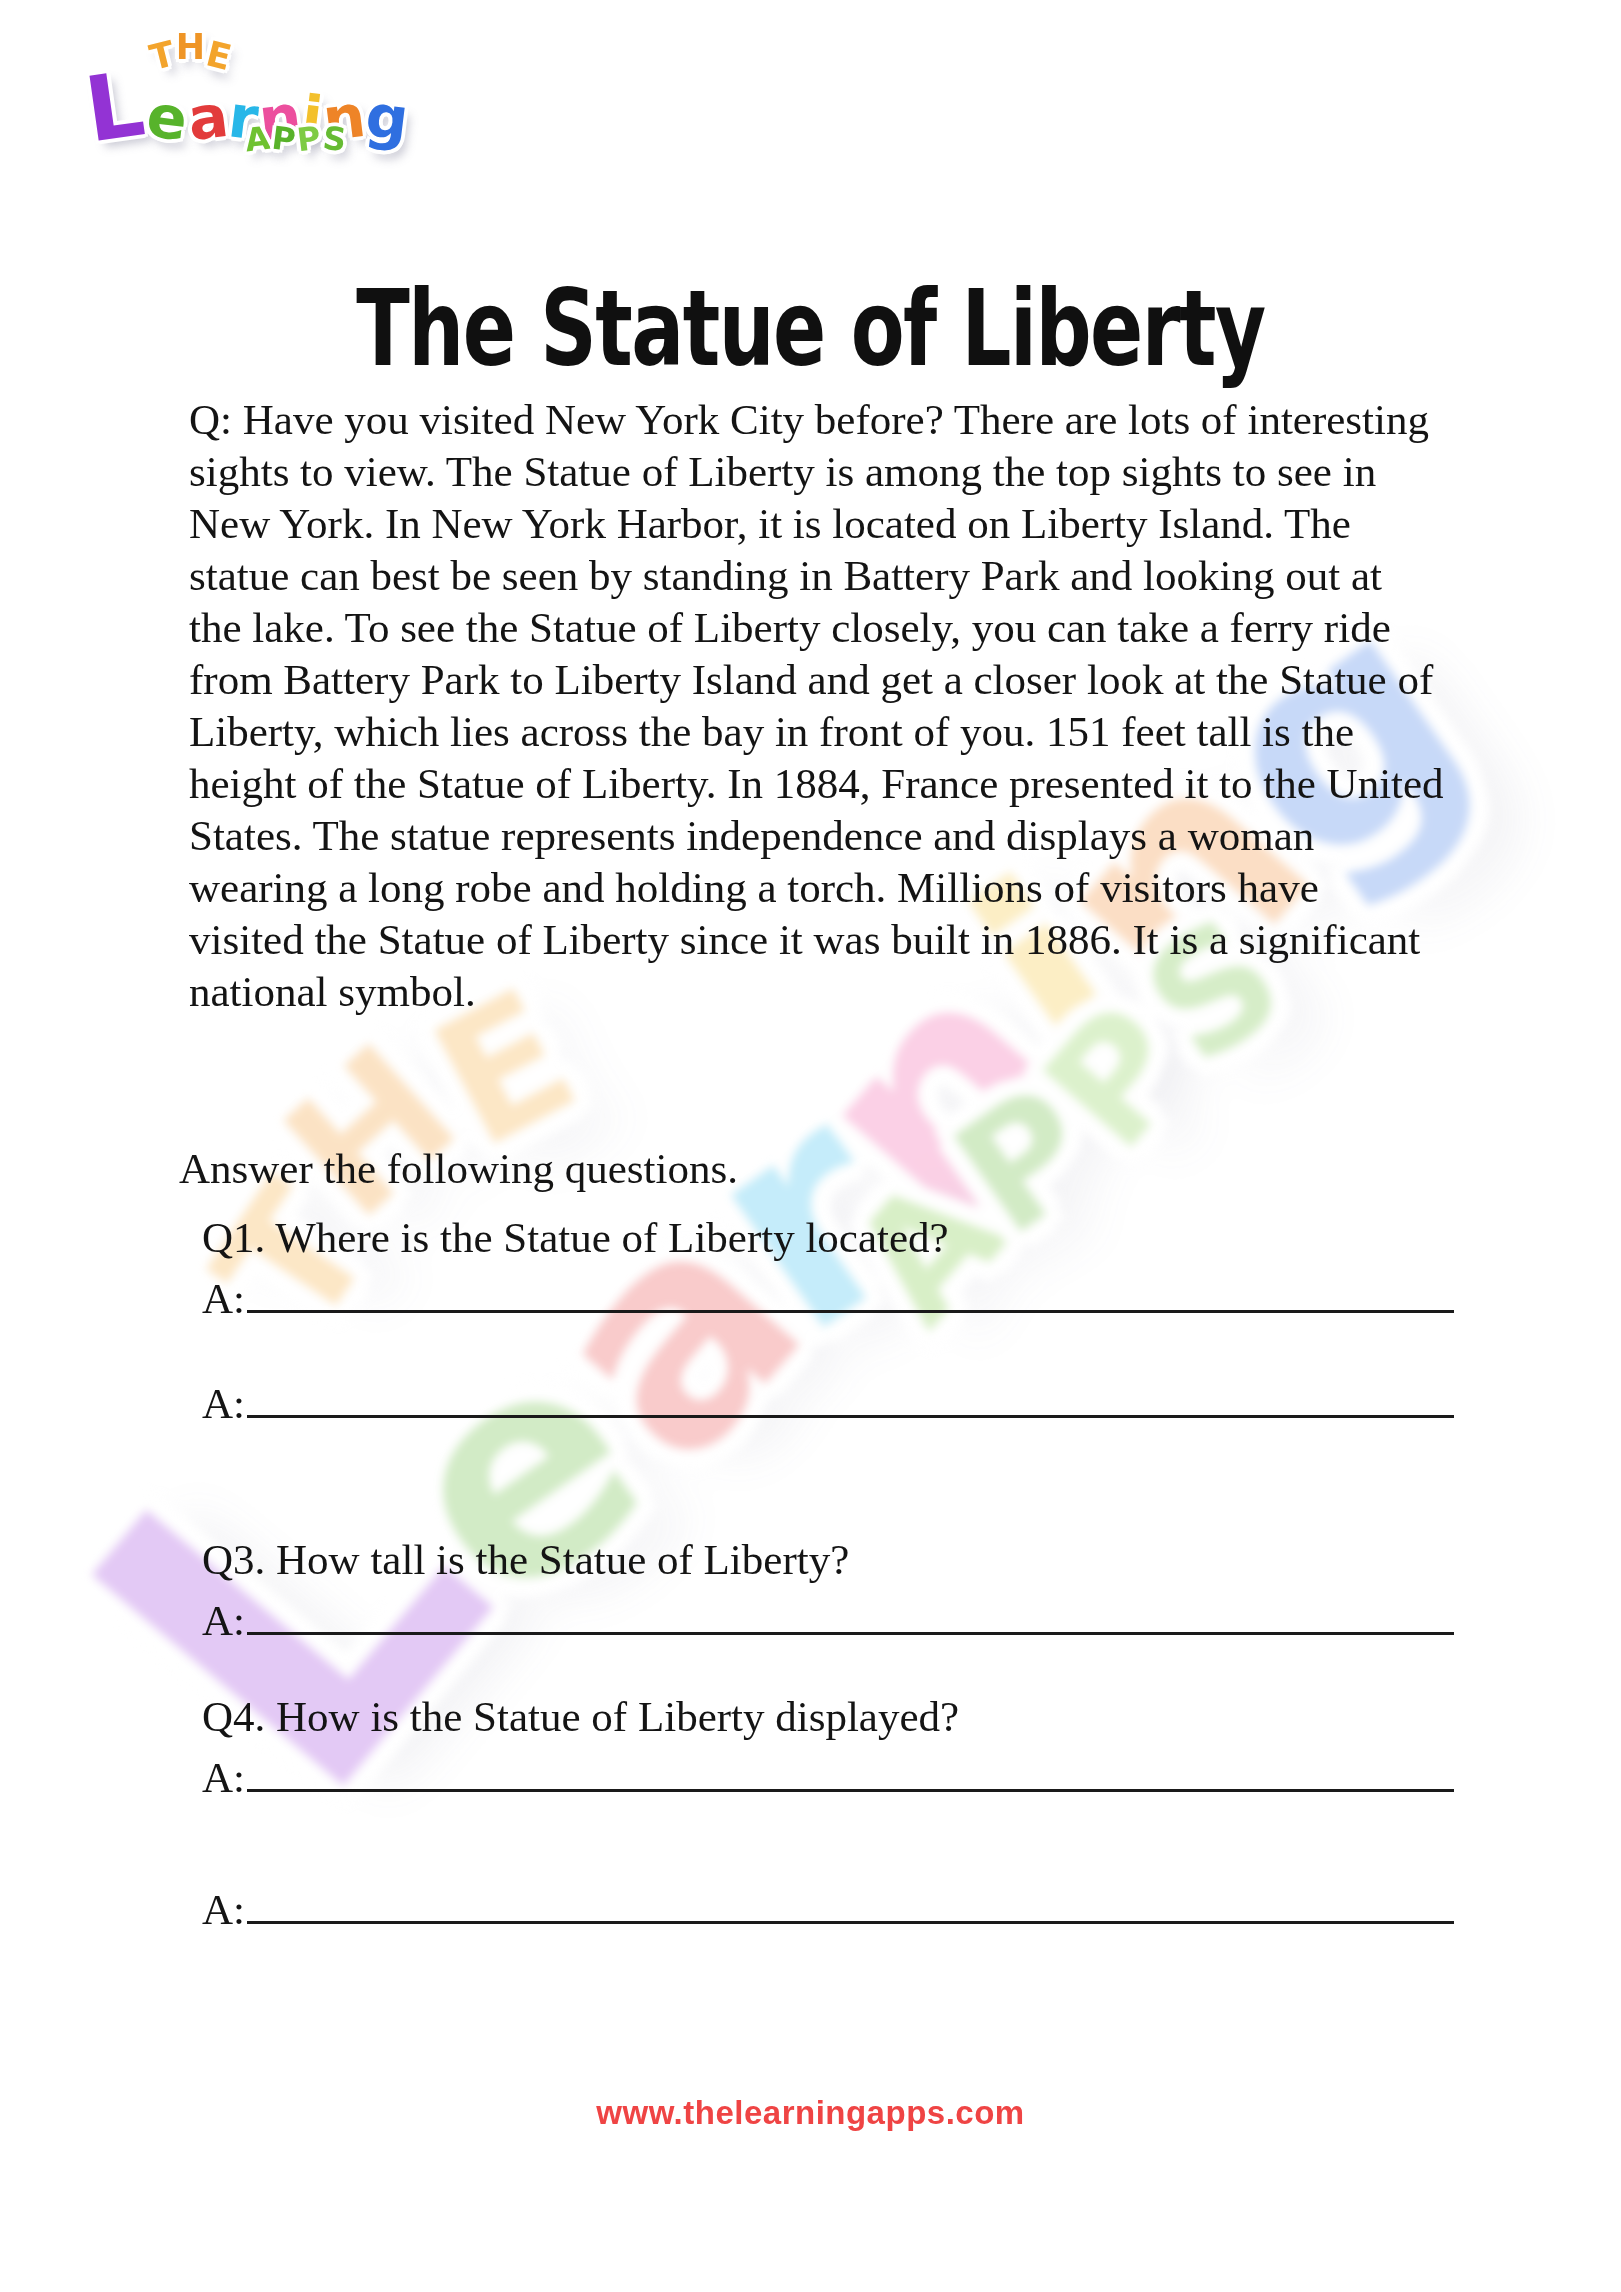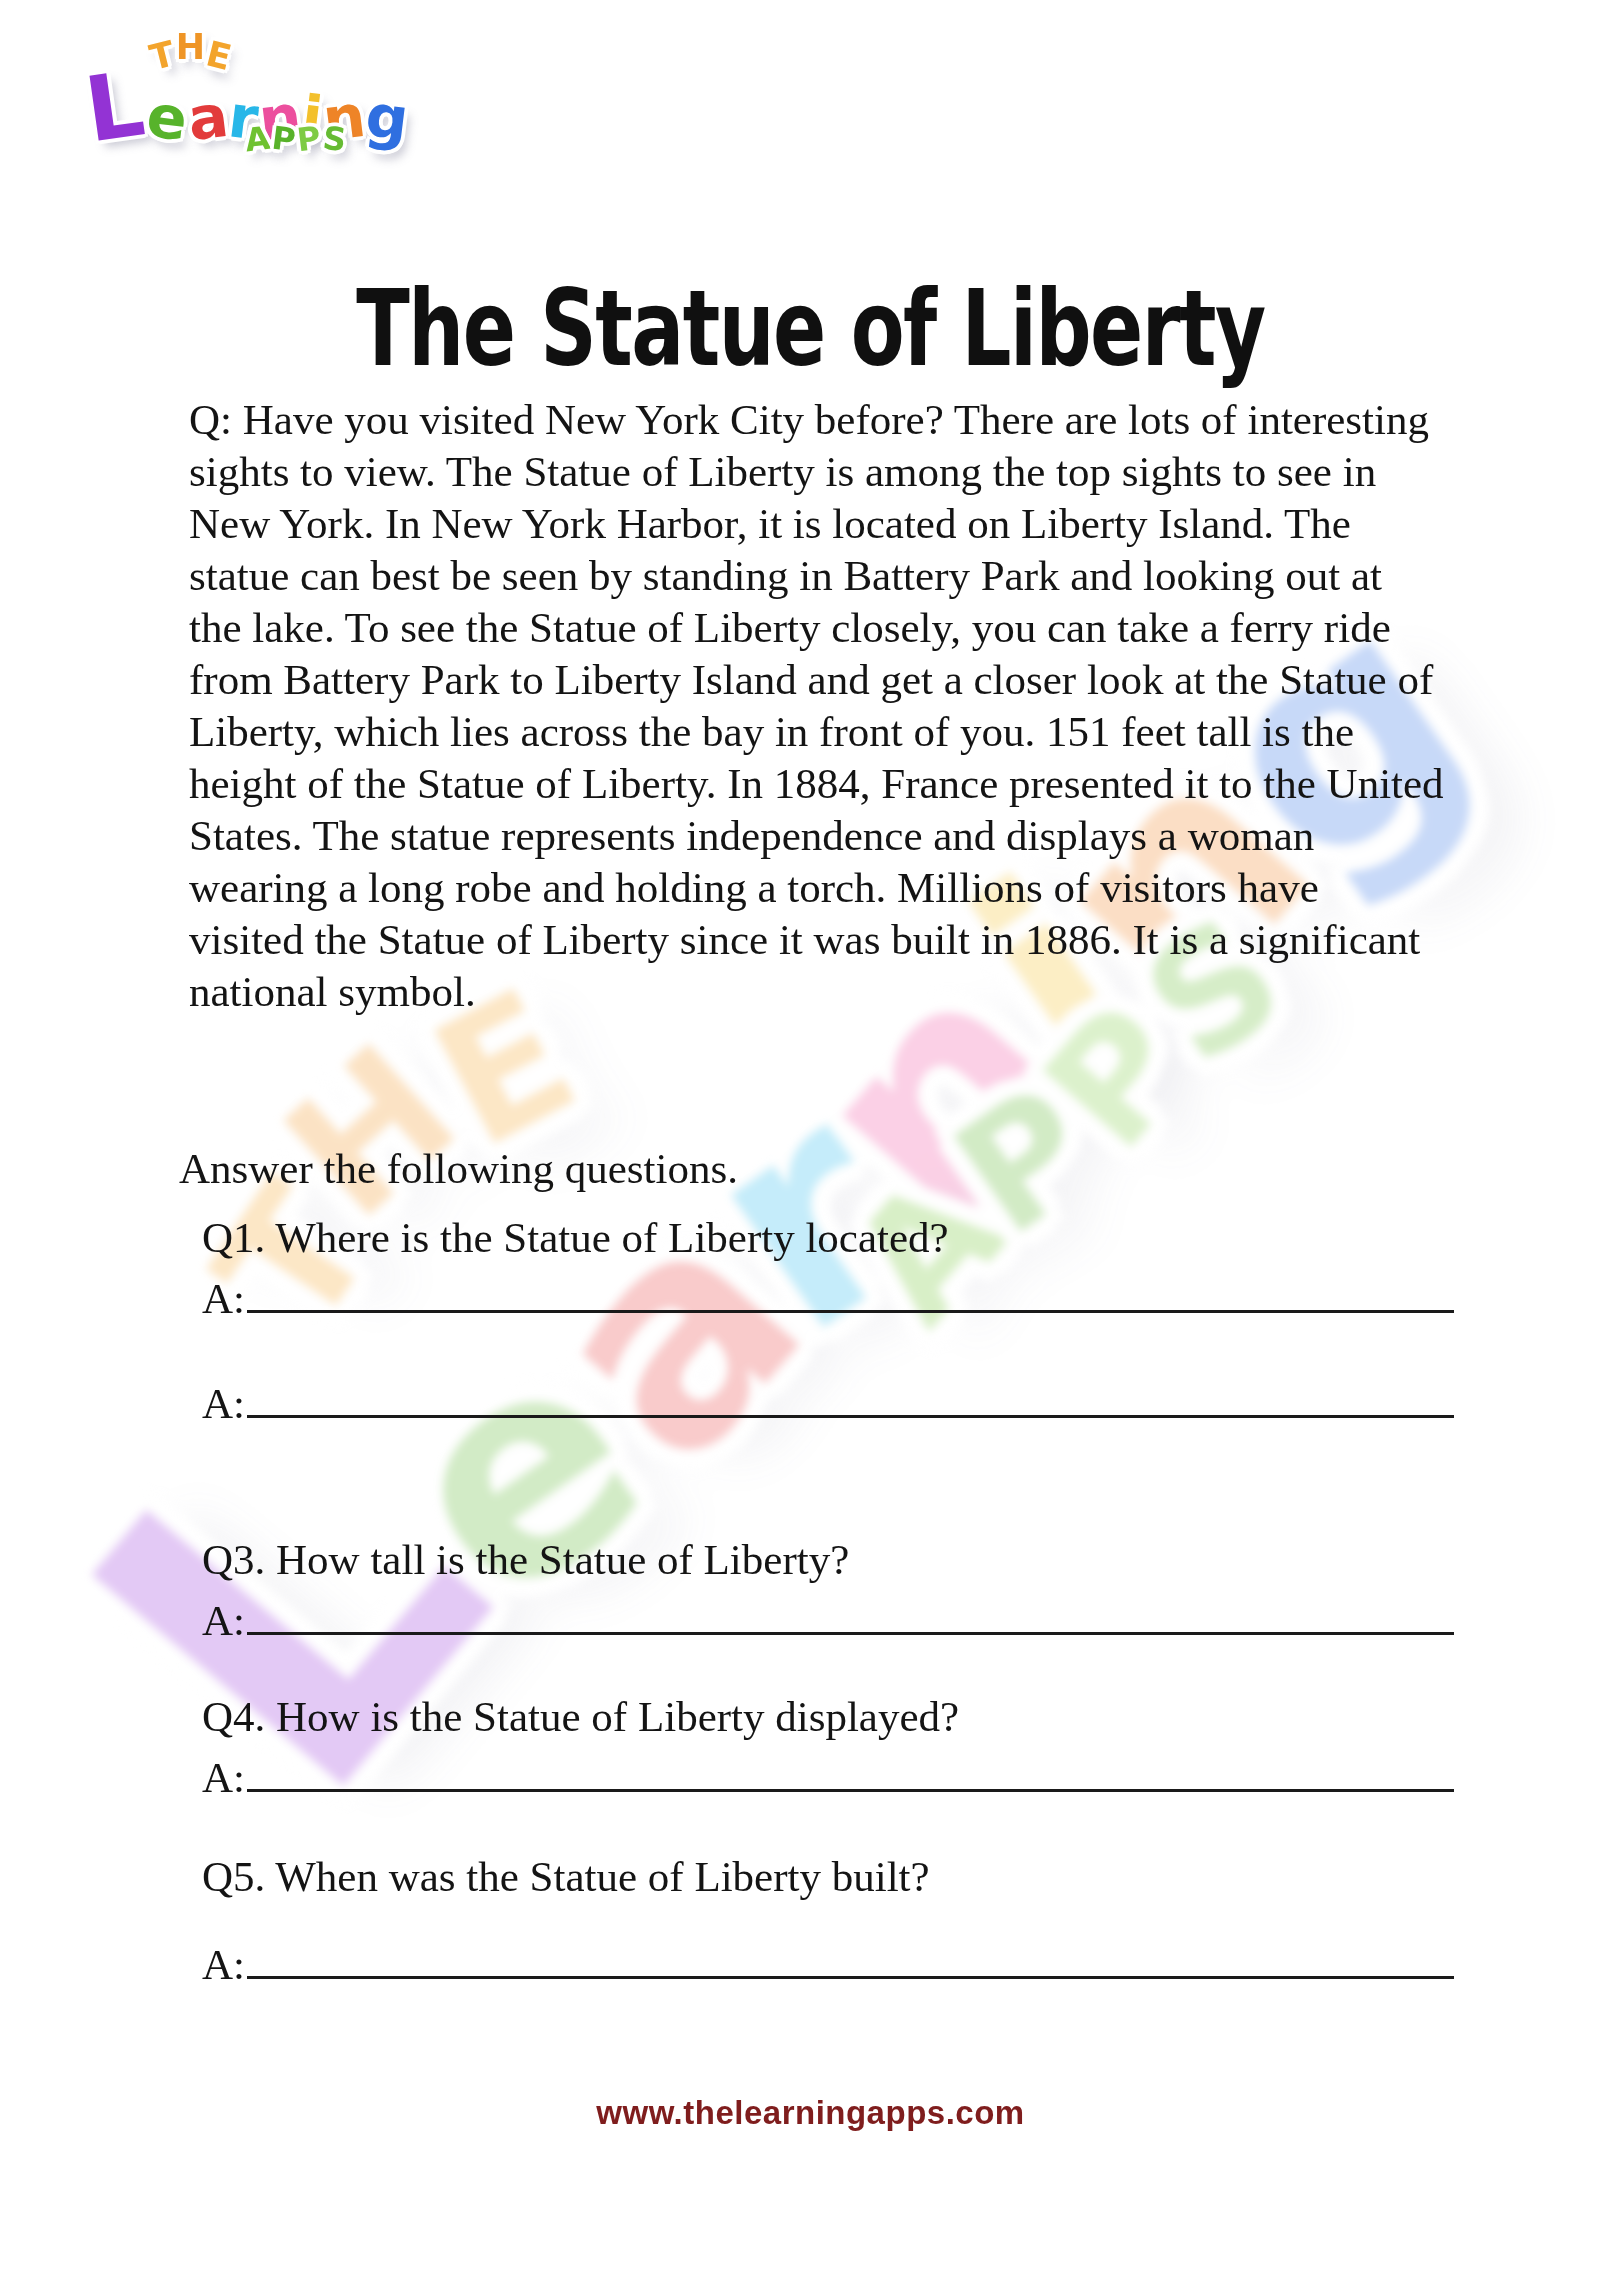--- a/index.html
+++ b/index.html
@@ -47,21 +47,21 @@
   }
   .qa{position:absolute;left:202px;width:1252px;z-index:1;}
   .qa .q-label{font-size:43px;line-height:55px;}
   .qa .answer-row{display:flex;align-items:baseline;line-height:51px;margin-top:2px;}
   .qa .a-prefix{font-size:43px;}
   .qa .answer-line{flex:1;border-bottom:3.9px solid #1a1a1a;height:43px;margin-left:2px;}
   .qa1{top:1210px;} .qa2{top:1370px;} .qa3{top:1532px;} .qa4{top:1689px;} .qa5{top:1849px;}
   .qa5 .answer-row{margin-top:29px;}
   .footer{
     position:absolute;top:2094px;left:0;width:100%;text-align:center;
-    font-family:"Liberation Sans",sans-serif;font-weight:bold;font-size:33px;color:#7f1d1d;
+    font-family:"Liberation Sans",sans-serif;font-weight:bold;font-size:33px;color:#ef4444;
     letter-spacing:0.5px;z-index:1;
   }
 </style>
 </head>
 <body>
 
 <div class="page">
 
   <div class="watermark">
     <div class="logo-the">
@@ -142,21 +142,20 @@
 
   <div class="qa qa4">
     <div class="q-label">Q4. How is the Statue of Liberty displayed?</div>
     <div class="answer-row">
       <span class="a-prefix">A:</span>
       <div class="answer-line"></div>
     </div>
   </div>
 
   <div class="qa qa5">
-    <div class="q-label">Q5. When was the Statue of Liberty built?</div>
     <div class="answer-row">
       <span class="a-prefix">A:</span>
       <div class="answer-line"></div>
     </div>
   </div>
 
   <div class="footer">www.thelearningapps.com</div>
 
 </div>
 

